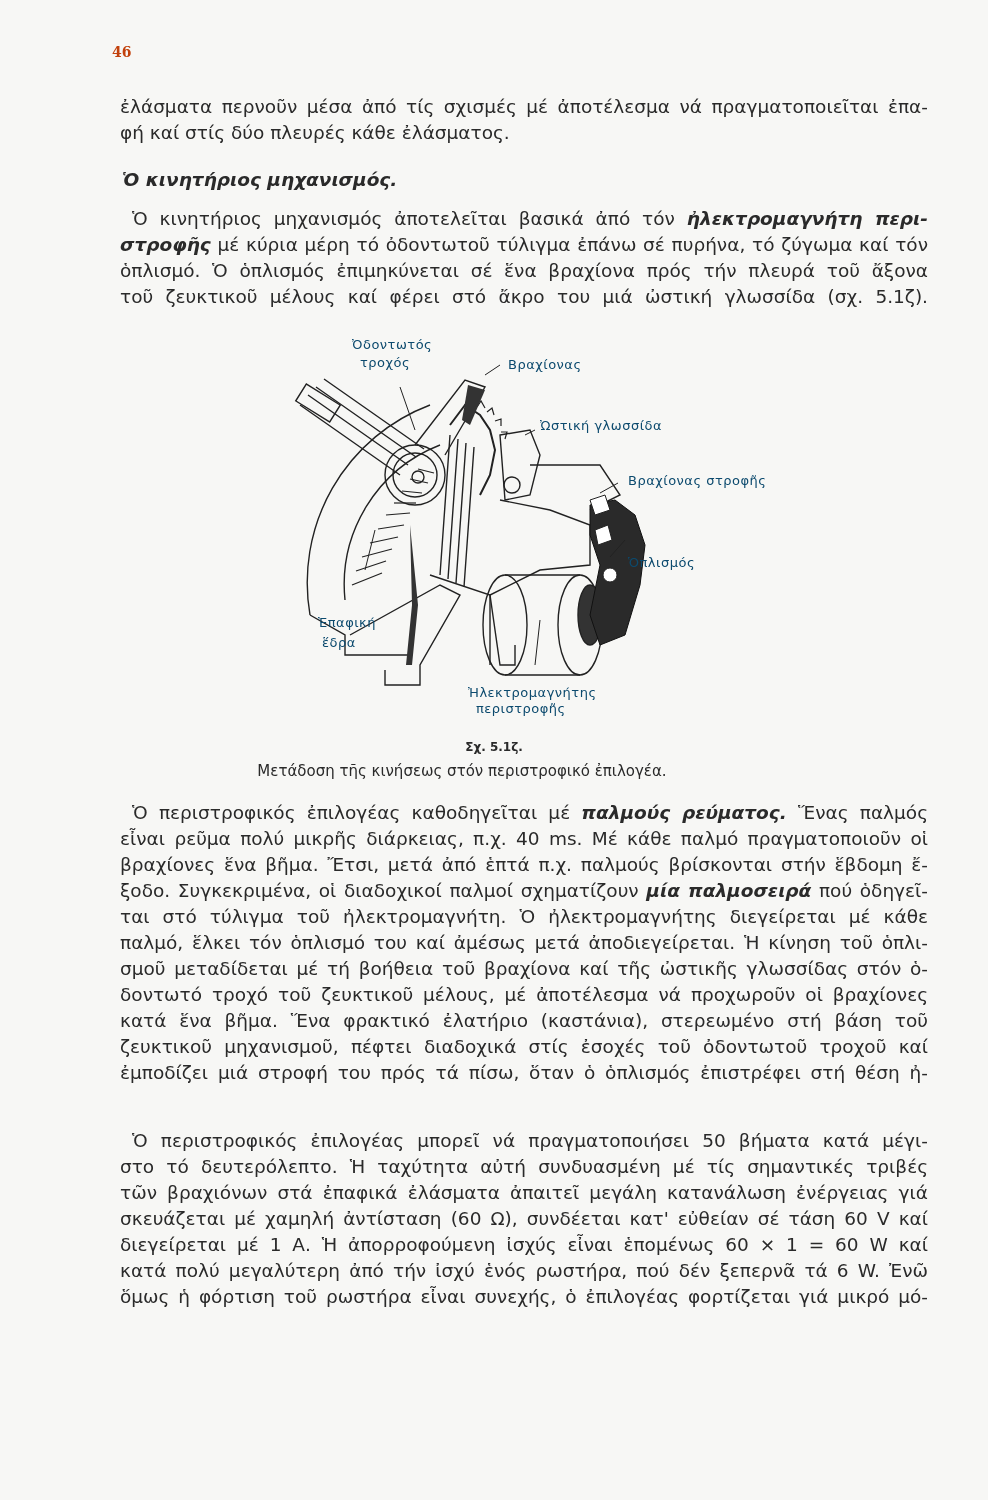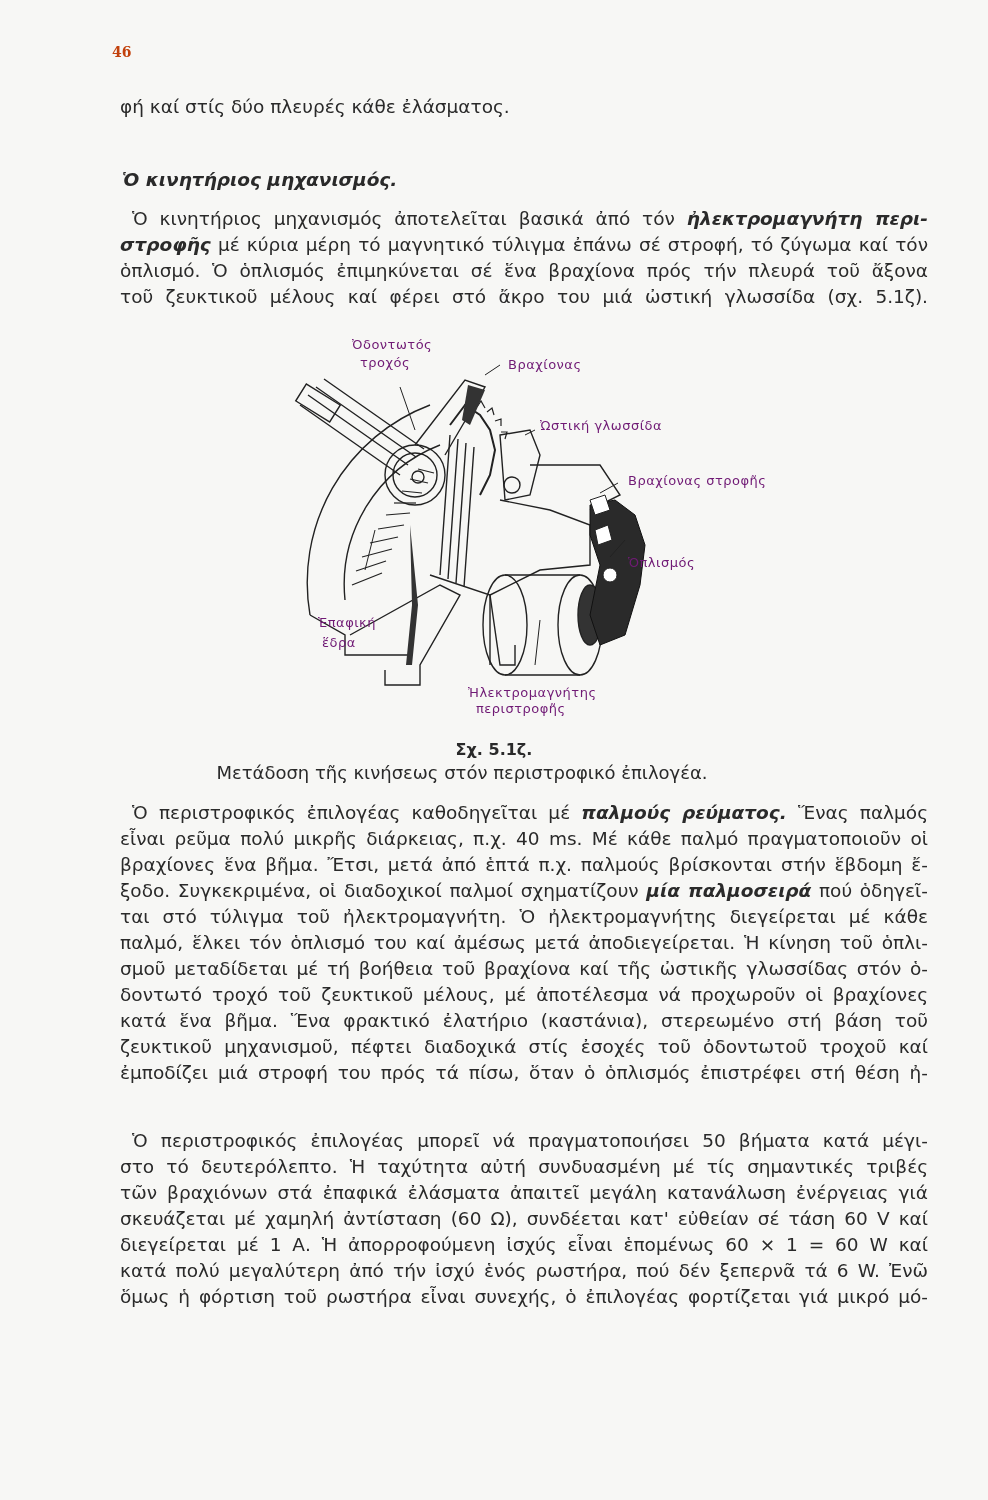--- a/index.html
+++ b/index.html
@@ -5,38 +5,39 @@
   html, body { margin:0; padding:0; }
   body { width:988px; height:1500px; background:#f7f7f5; position:relative; overflow:hidden;
          font-family:"DejaVu Sans", sans-serif; color:#2a2a2a; }
   .page-num { position:absolute; left:112px; top:44px; font-family:"DejaVu Serif", serif; font-size:14px; font-weight:bold; color:#c2410c; }
   .para { position:absolute; left:120px; width:808px; font-size:18.5px; line-height:26px; text-align:justify; }
   .para .line { display:block; white-space:nowrap; text-align-last:justify; }
   .para .line.last { text-align-last:left; }
   .heading { position:absolute; left:122px; top:169px; font-size:18.5px; font-style:italic; font-weight:bold; }
   b.em { font-style:italic; font-weight:bold; }
   .figure { position:absolute; left:290px; top:335px; width:500px; height:400px; }
-  .figlabel { position:absolute; font-family:"DejaVu Sans", sans-serif; font-size:13px; color:#701a75; white-space:nowrap; letter-spacing:0.5px; }
-  .fig-num { position:absolute; left:0; width:988px; top:740px; text-align:center; font-size:16px; font-weight:bold; }
-  .fig-cap { position:absolute; left:0; width:924px; top:762px; text-align:center; font-size:18px; }
+  .figlabel { position:absolute; font-family:"DejaVu Sans", sans-serif; font-size:13px; color:#0c4a6e; white-space:nowrap; letter-spacing:0.5px; }
+  .fig-num { position:absolute; left:0; width:988px; top:740px; text-align:center; font-size:12px; font-weight:bold; }
+  .fig-cap { position:absolute; left:0; width:924px; top:762px; text-align:center; font-size:15px; }
 </style>
 </head>
 <body>
 
 <div class="page-num">46</div>
 
 <div class="para" style="top:94px;">
+  <span class="line">ἐλάσματα περνοῦν μέσα ἀπό τίς σχισμές μέ ἀποτέλεσμα νά πραγματοποιεῖται ἐπα-</span>
   <span class="line last">φή καί στίς δύο πλευρές κάθε ἐλάσματος.</span>
 </div>
 
 <div class="heading">Ὁ κινητήριος μηχανισμός.</div>
 
 <div class="para" style="top:206px;">
   <span class="line" style="padding-left:12px;"><span>Ὁ κινητήριος μηχανισμός ἀποτελεῖται βασικά ἀπό τόν </span><b class="em">ἠλεκτρομαγνήτη περι-</b></span>
-  <span class="line"><b class="em">στροφῆς</b><span> μέ κύρια μέρη τό μαγνητικό τύλιγμα ἐπάνω σέ στροφή, τό ζύγωμα καί τόν</span></span>
+  <span class="line"><b class="em">στροφῆς</b><span> μέ κύρια μέρη τό ὀδοντωτοῦ τύλιγμα ἐπάνω σέ πυρήνα, τό ζύγωμα καί τόν</span></span>
   <span class="line">ὁπλισμό. Ὁ ὁπλισμός ἐπιμηκύνεται σέ ἕνα βραχίονα πρός τήν πλευρά τοῦ ἄξονα</span>
   <span class="line">τοῦ ζευκτικοῦ μέλους καί φέρει στό ἄκρο του μιά ὠστική γλωσσίδα (σχ. 5.1ζ).</span>
 </div>
 
 <div class="figure">
   <svg width="500" height="400" viewBox="0 0 500 400">
     <g fill="none" stroke="#222" stroke-width="1.4">
 
       <path d="M20 280 A190 190 0 0 1 140 70"></path>
       <path d="M55 265 A150 150 0 0 1 150 110"></path>

